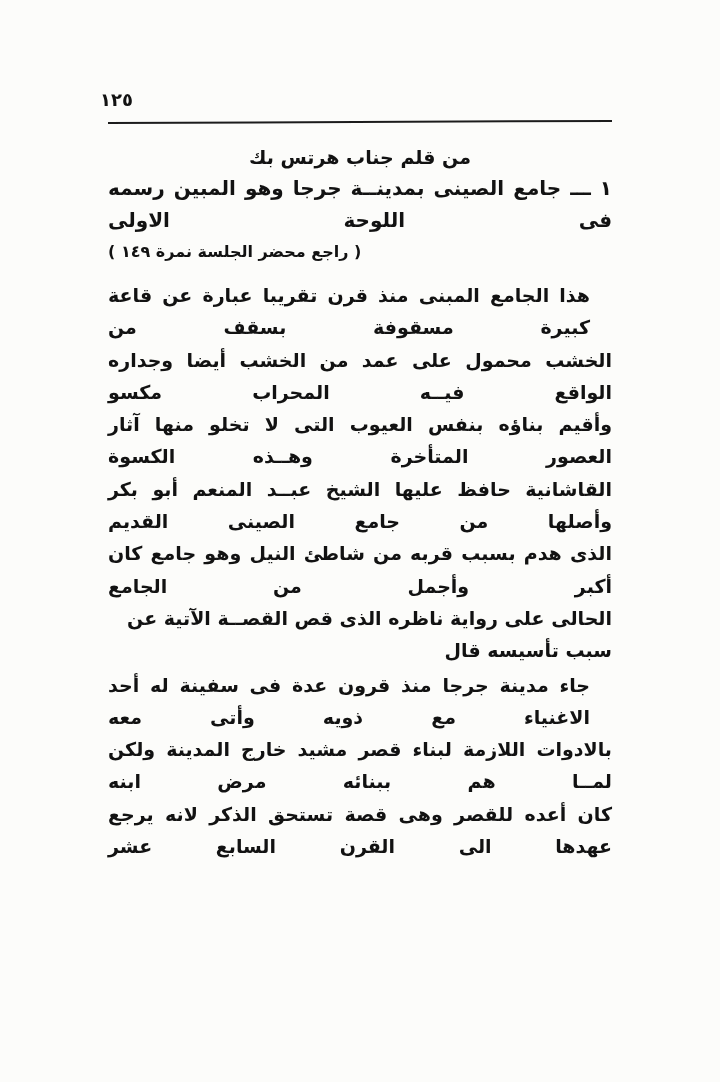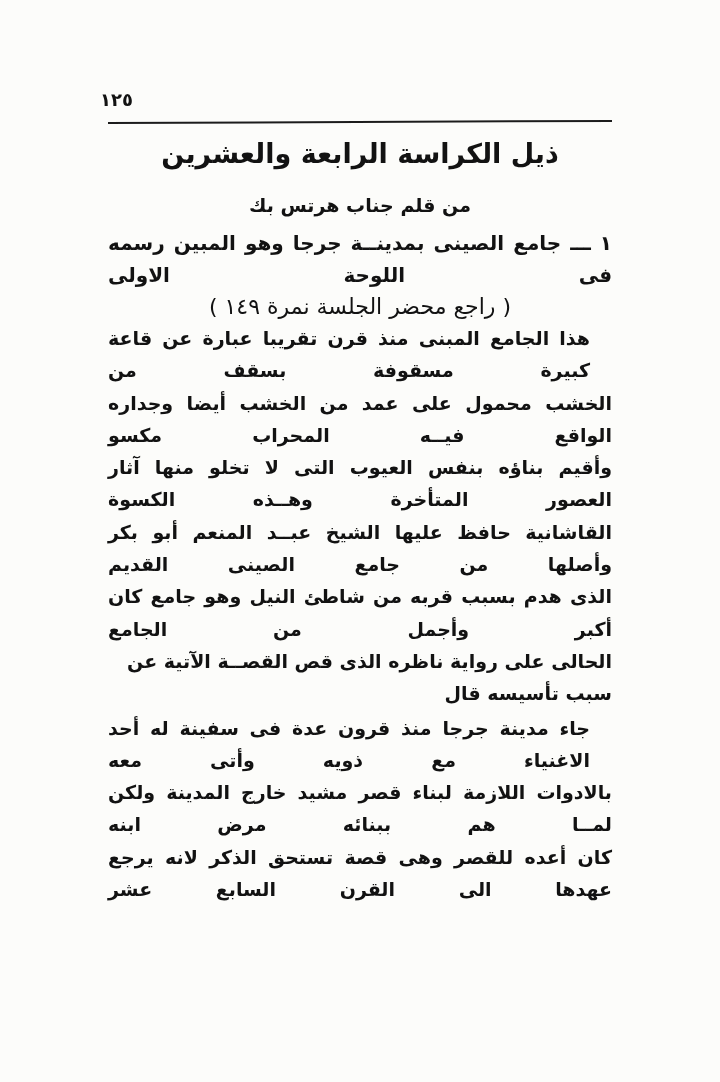--- a/index.html
+++ b/index.html
@@ -58,35 +58,34 @@
     line-height: 34px;
   }
   .byline {
     margin-top: 19px;
     text-align: center;
     font-size: 19px;
     font-weight: bold;
     line-height: 30px;
   }
   .sec-heading {
-    margin-top: 7px;
     font-size: 20px;
     font-weight: bold;
     line-height: 32px;
     text-align: justify;
     text-align-last: justify;
   }
   .reference {
-    text-align: center;
-    font-size: 22px;
-    font-weight: normal;
+    text-align: left;
+    font-size: 16px;
+    font-weight: bold;
     line-height: 31px;
   }
   .para {
-    margin-top: 0;
+    margin-top: 12px;
     font-size: 19px;
     font-weight: bold;
   }
   .para.tight { margin-top: 2px; }
   .line {
     line-height: 32.3px;
     text-align: justify;
     text-align-last: justify;
     white-space: normal;
   }
@@ -101,21 +100,20 @@
 
 <div class="page">
   <div class="content">
 
     <div class="header-row">
       <div class="page-number">١٢٥</div>
     </div>
 
     <div class="rule"></div>
 
-    <div class="doc-title">ذيل الكراسة الرابعة والعشرين</div>
     <div class="byline">من قلم جناب هرتس بك</div>
 
     <div class="sec-heading">١ ـــ جامع الصينى بمدينــة جرجا وهو المبين رسمه فى اللوحة الاولى</div>
     <div class="reference">( راجع محضر الجلسة نمرة ١٤٩ )</div>
 
     <div class="para">
       <div class="line start">هذا الجامع المبنى منذ قرن تقريبا عبارة عن قاعة كبيرة مسقوفة بسقف من</div>
       <div class="line">الخشب محمول على عمد من الخشب أيضا وجداره الواقع فيــه المحراب مكسو</div>
       <div class="line">وأقيم بناؤه بنفس العيوب التى لا تخلو منها آثار العصور المتأخرة وهــذه الكسوة</div>
       <div class="line">القاشانية حافظ عليها الشيخ عبــد المنعم أبو بكر وأصلها من جامع الصينى القديم</div>

